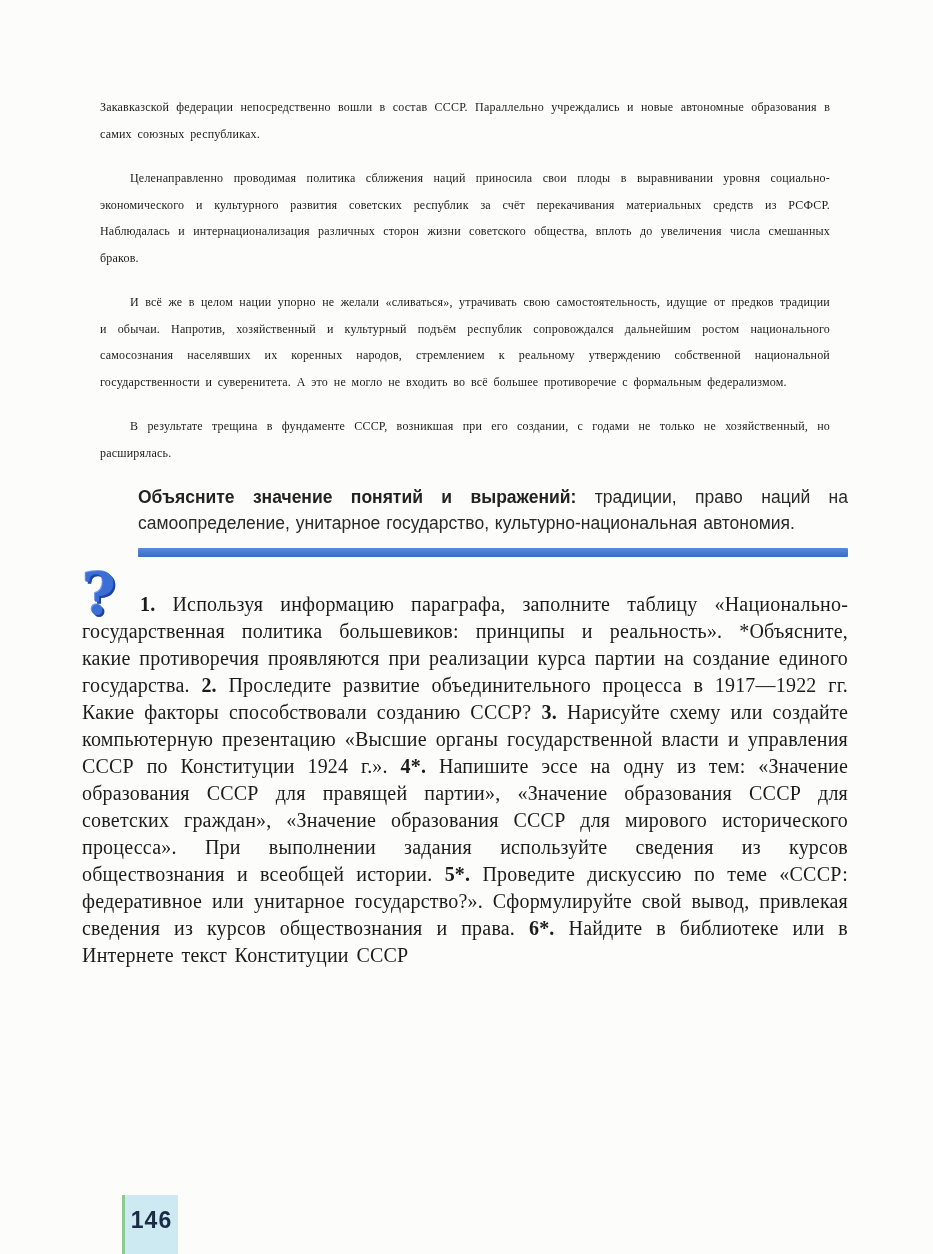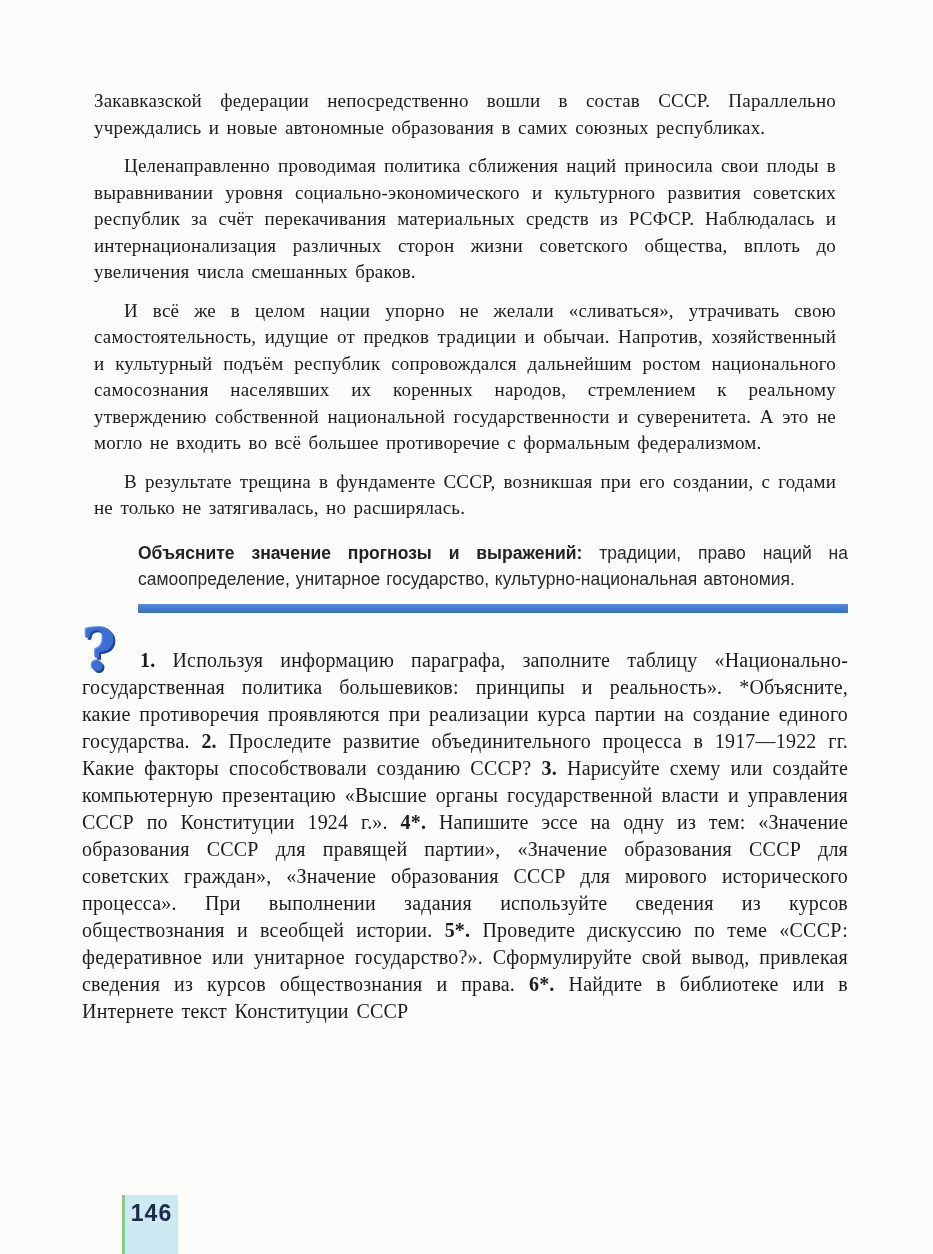--- a/index.html
+++ b/index.html
@@ -16,22 +16,22 @@
     color: #1c1c1c;
   }
   .content {
     position: absolute;
     left: 82px;
     top: 76px;
     width: 766px;
   }
   
   .body-text p {
-    margin: 12px;
-    font-size: 19px;
+    margin: 18px;
+    font-size: 12px;
     line-height: 26.5px;
     text-align: justify;
     text-indent: 30px;
     word-spacing: 2.5px;
     letter-spacing: 0.2px;
   }
   .body-text p.noindent {
     text-indent: 0;
   }
   
@@ -91,45 +91,45 @@
     left: 122px;
     top: 1195px;
     width: 56px;
     height: 59px;
     background: #cdeaf2;
     border-left: 3px solid #8fc992;
     box-sizing: border-box;
     display: flex;
     justify-content: center;
     align-items: flex-start;
-    padding-top: 5px;
+    padding-top: 12px;
   }
   .page-number-box span {
     font-family: "Liberation Sans", sans-serif;
     font-weight: bold;
     font-size: 23px;
     letter-spacing: 1px;
     color: #1b2a45;
   }
 </style>
 </head>
 <body>
 
 <div class="page">
   <div class="content">
 
     <div class="body-text">
       <p class="noindent">Закавказской федерации непосредственно вошли в состав СССР. Параллельно учреждались и новые автономные образования в самих союзных республиках.</p>
       <p>Целенаправленно проводимая политика сближения наций приносила свои плоды в выравнивании уровня социально-экономического и культурного развития советских республик за счёт перекачивания материальных средств из РСФСР. Наблюдалась и интернационализация различных сторон жизни советского общества, вплоть до увеличения числа смешанных браков.</p>
       <p>И всё же в целом нации упорно не желали «сливаться», утрачивать свою самостоятельность, идущие от предков традиции и обычаи. Напротив, хозяйственный и культурный подъём республик сопровождался дальнейшим ростом национального самосознания населявших их коренных народов, стремлением к реальному утверждению собственной национальной государственности и суверенитета. А это не могло не входить во всё большее противоречие с формальным федерализмом.</p>
-      <p>В результате трещина в фундаменте СССР, возникшая при его создании, с годами не только не затягивалась, но расширялась.</p>
+      <p>В результате трещина в фундаменте СССР, возникшая при его создании, с годами не только не хозяйственный, но расширялась.</p>
     </div>
 
     <div class="concepts">
-      <span class="concepts-heading">Объясните значение прогнозы и выражений:</span>
+      <span class="concepts-heading">Объясните значение понятий и выражений:</span>
       <span class="concepts-terms">традиции, право наций на самоопределение, унитарное государство, культурно-национальная автономия.</span>
     </div>
 
     <div class="divider"></div>
 
     <div class="questions">
       <span class="qmark">?</span>
       <p class="q-text">
         <span class="qnum">1.</span>
         <span class="qbody">Используя информацию параграфа, заполните таблицу «Национально-государственная политика большевиков: принципы и реальность». *Объясните, какие противоречия проявляются при реализации курса партии на создание единого государства.</span>

